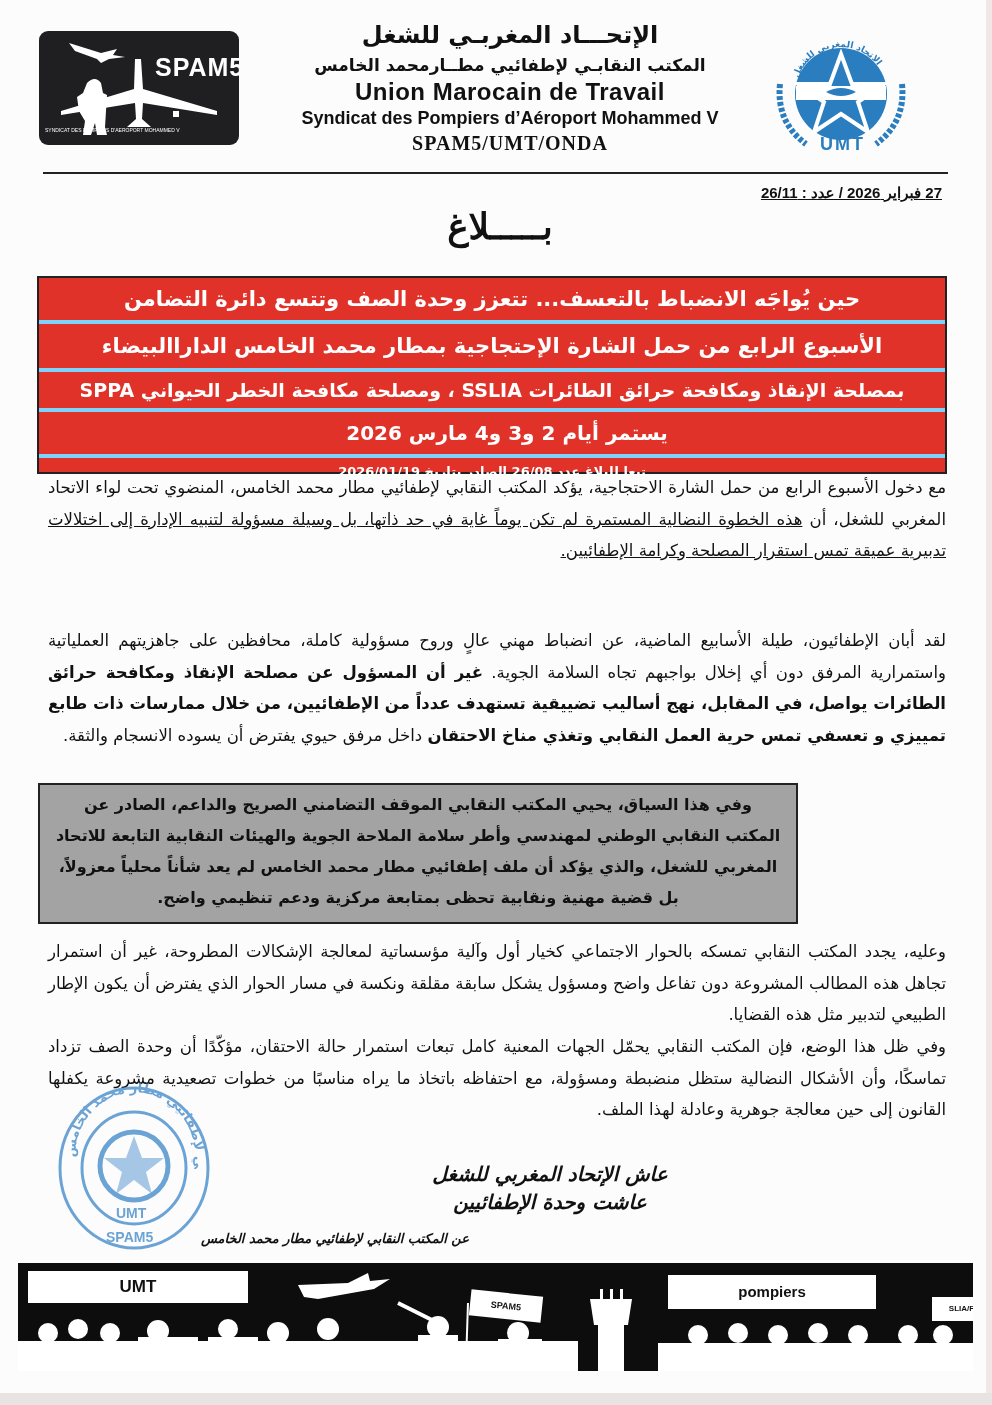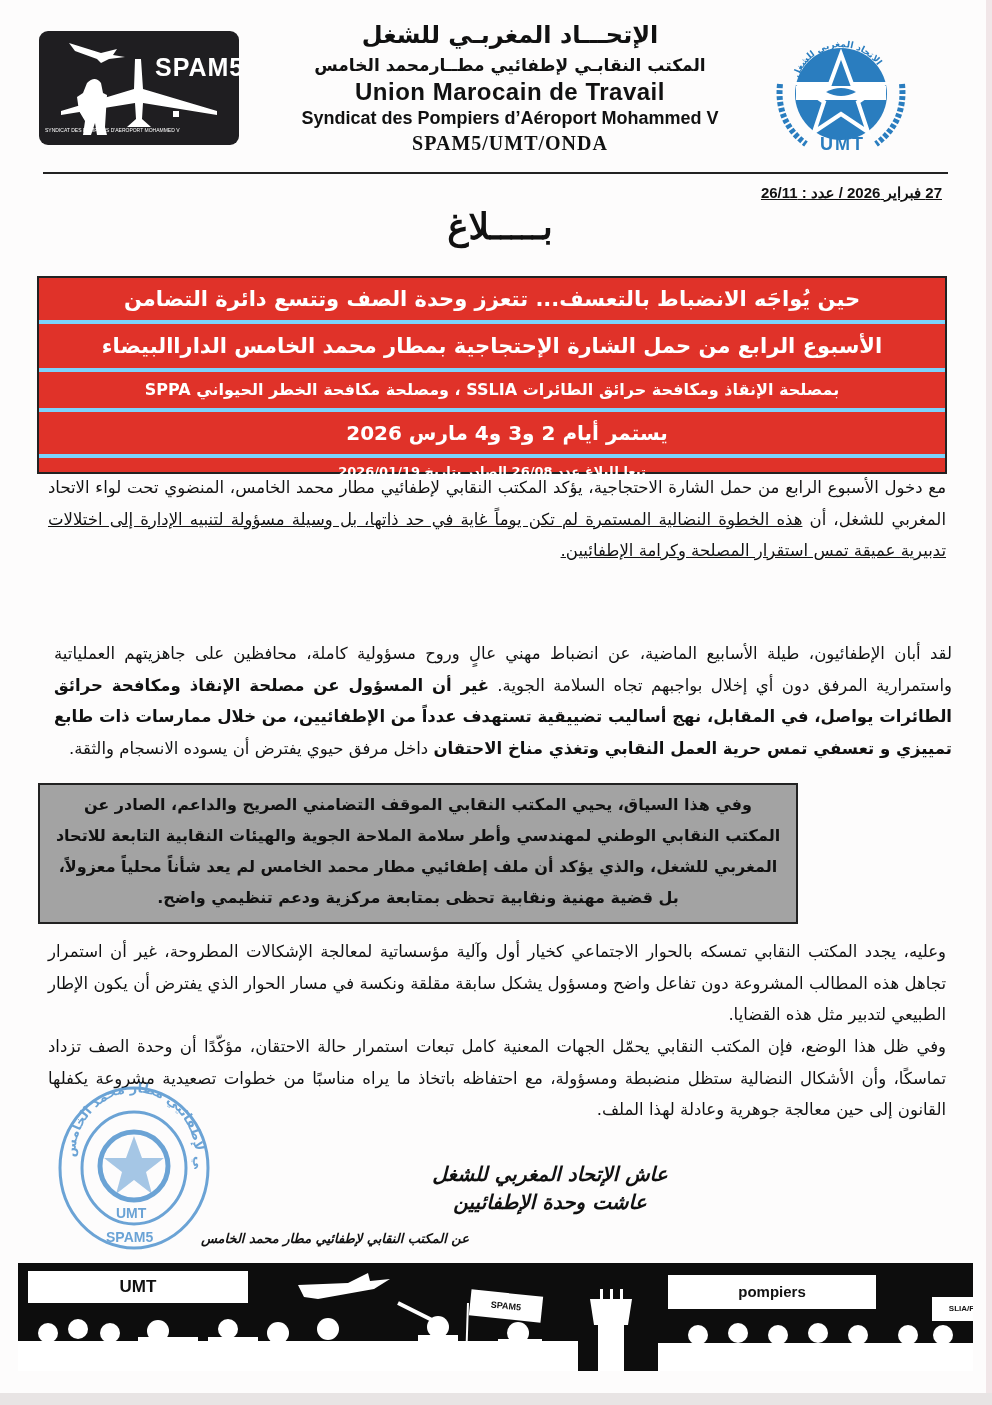--- a/index.html
+++ b/index.html
@@ -30,30 +30,30 @@
   .ref-line { position: absolute; right: 50px; top: 184px; direction: rtl; font-family: "Liberation Sans", sans-serif; font-weight: bold; font-size: 15px; text-decoration: underline; }
 
   .doc-title { position: absolute; left: 4px; width: 992px; top: 206px; text-align: center; direction: rtl; font-family: Liberation Sans, sans-serif; font-weight: bold; font-size: 36px; letter-spacing: 6px; }
 
   
   .red-box { position: absolute; left: 37px; top: 276px; width: 910px; height: 198px; background: #e03229; border: 2px solid #222; box-sizing: border-box; }
   .red-row { border-bottom: 4px solid #7dd3fc; text-align: center; direction: rtl; color: #fff; font-family: "DejaVu Sans", sans-serif; font-weight: bold; }
   .red-row:last-child { border-bottom: none; }
   .red-row.r1 { height: 42px; line-height: 42px; font-size: 21px; }
   .red-row.r2 { height: 44px; line-height: 44px; font-size: 21px; }
-  .red-row.r3 { height: 36px; line-height: 36px; font-size: 16px; }
+  .red-row.r3 { height: 36px; line-height: 36px; font-size: 19px; }
   .red-row.r4 { height: 42px; line-height: 42px; font-size: 20px; padding-left: 30px; }
   .red-row.r5 { height: 28px; line-height: 28px; font-size: 13px; text-decoration: underline; }
 
   
   .para { position: absolute; left: 48px; width: 898px; direction: rtl; text-align: justify; font-family: "DejaVu Sans", sans-serif; font-size: 16.5px; line-height: 31.5px; }
   .para .u { text-decoration: underline; }
   .para b { font-weight: bold; }
   .p1 { top: 472px; }
-  .p2 { top: 638px; margin-left: 6px; }
+  .p2 { top: 625px; }
 
   .blue-box { position: absolute; left: 38px; top: 783px; width: 760px; height: 141px; background: #a3a3a3; border: 2px solid #222; box-sizing: border-box; padding: 4px 14px; direction: rtl; text-align: center; font-family: "DejaVu Sans", sans-serif; font-weight: bold; font-size: 16px; line-height: 31px; }
 
   .p3 { top: 936px; }
   .p4 { top: 1031px; }
 
   .stamp { position: absolute; left: 54px; top: 1078px; width: 160px; height: 175px; opacity: 0.75; }
 
   .closing { position: absolute; left: 380px; width: 340px; top: 1160px; text-align: center; direction: rtl; font-family: "DejaVu Sans", sans-serif; font-weight: bold; font-style: italic; font-size: 20px; line-height: 28px; }
   .signature { position: absolute; left: 160px; width: 350px; top: 1231px; text-align: center; direction: rtl; font-family: "DejaVu Sans", sans-serif; font-weight: bold; font-style: italic; font-size: 13px; }

